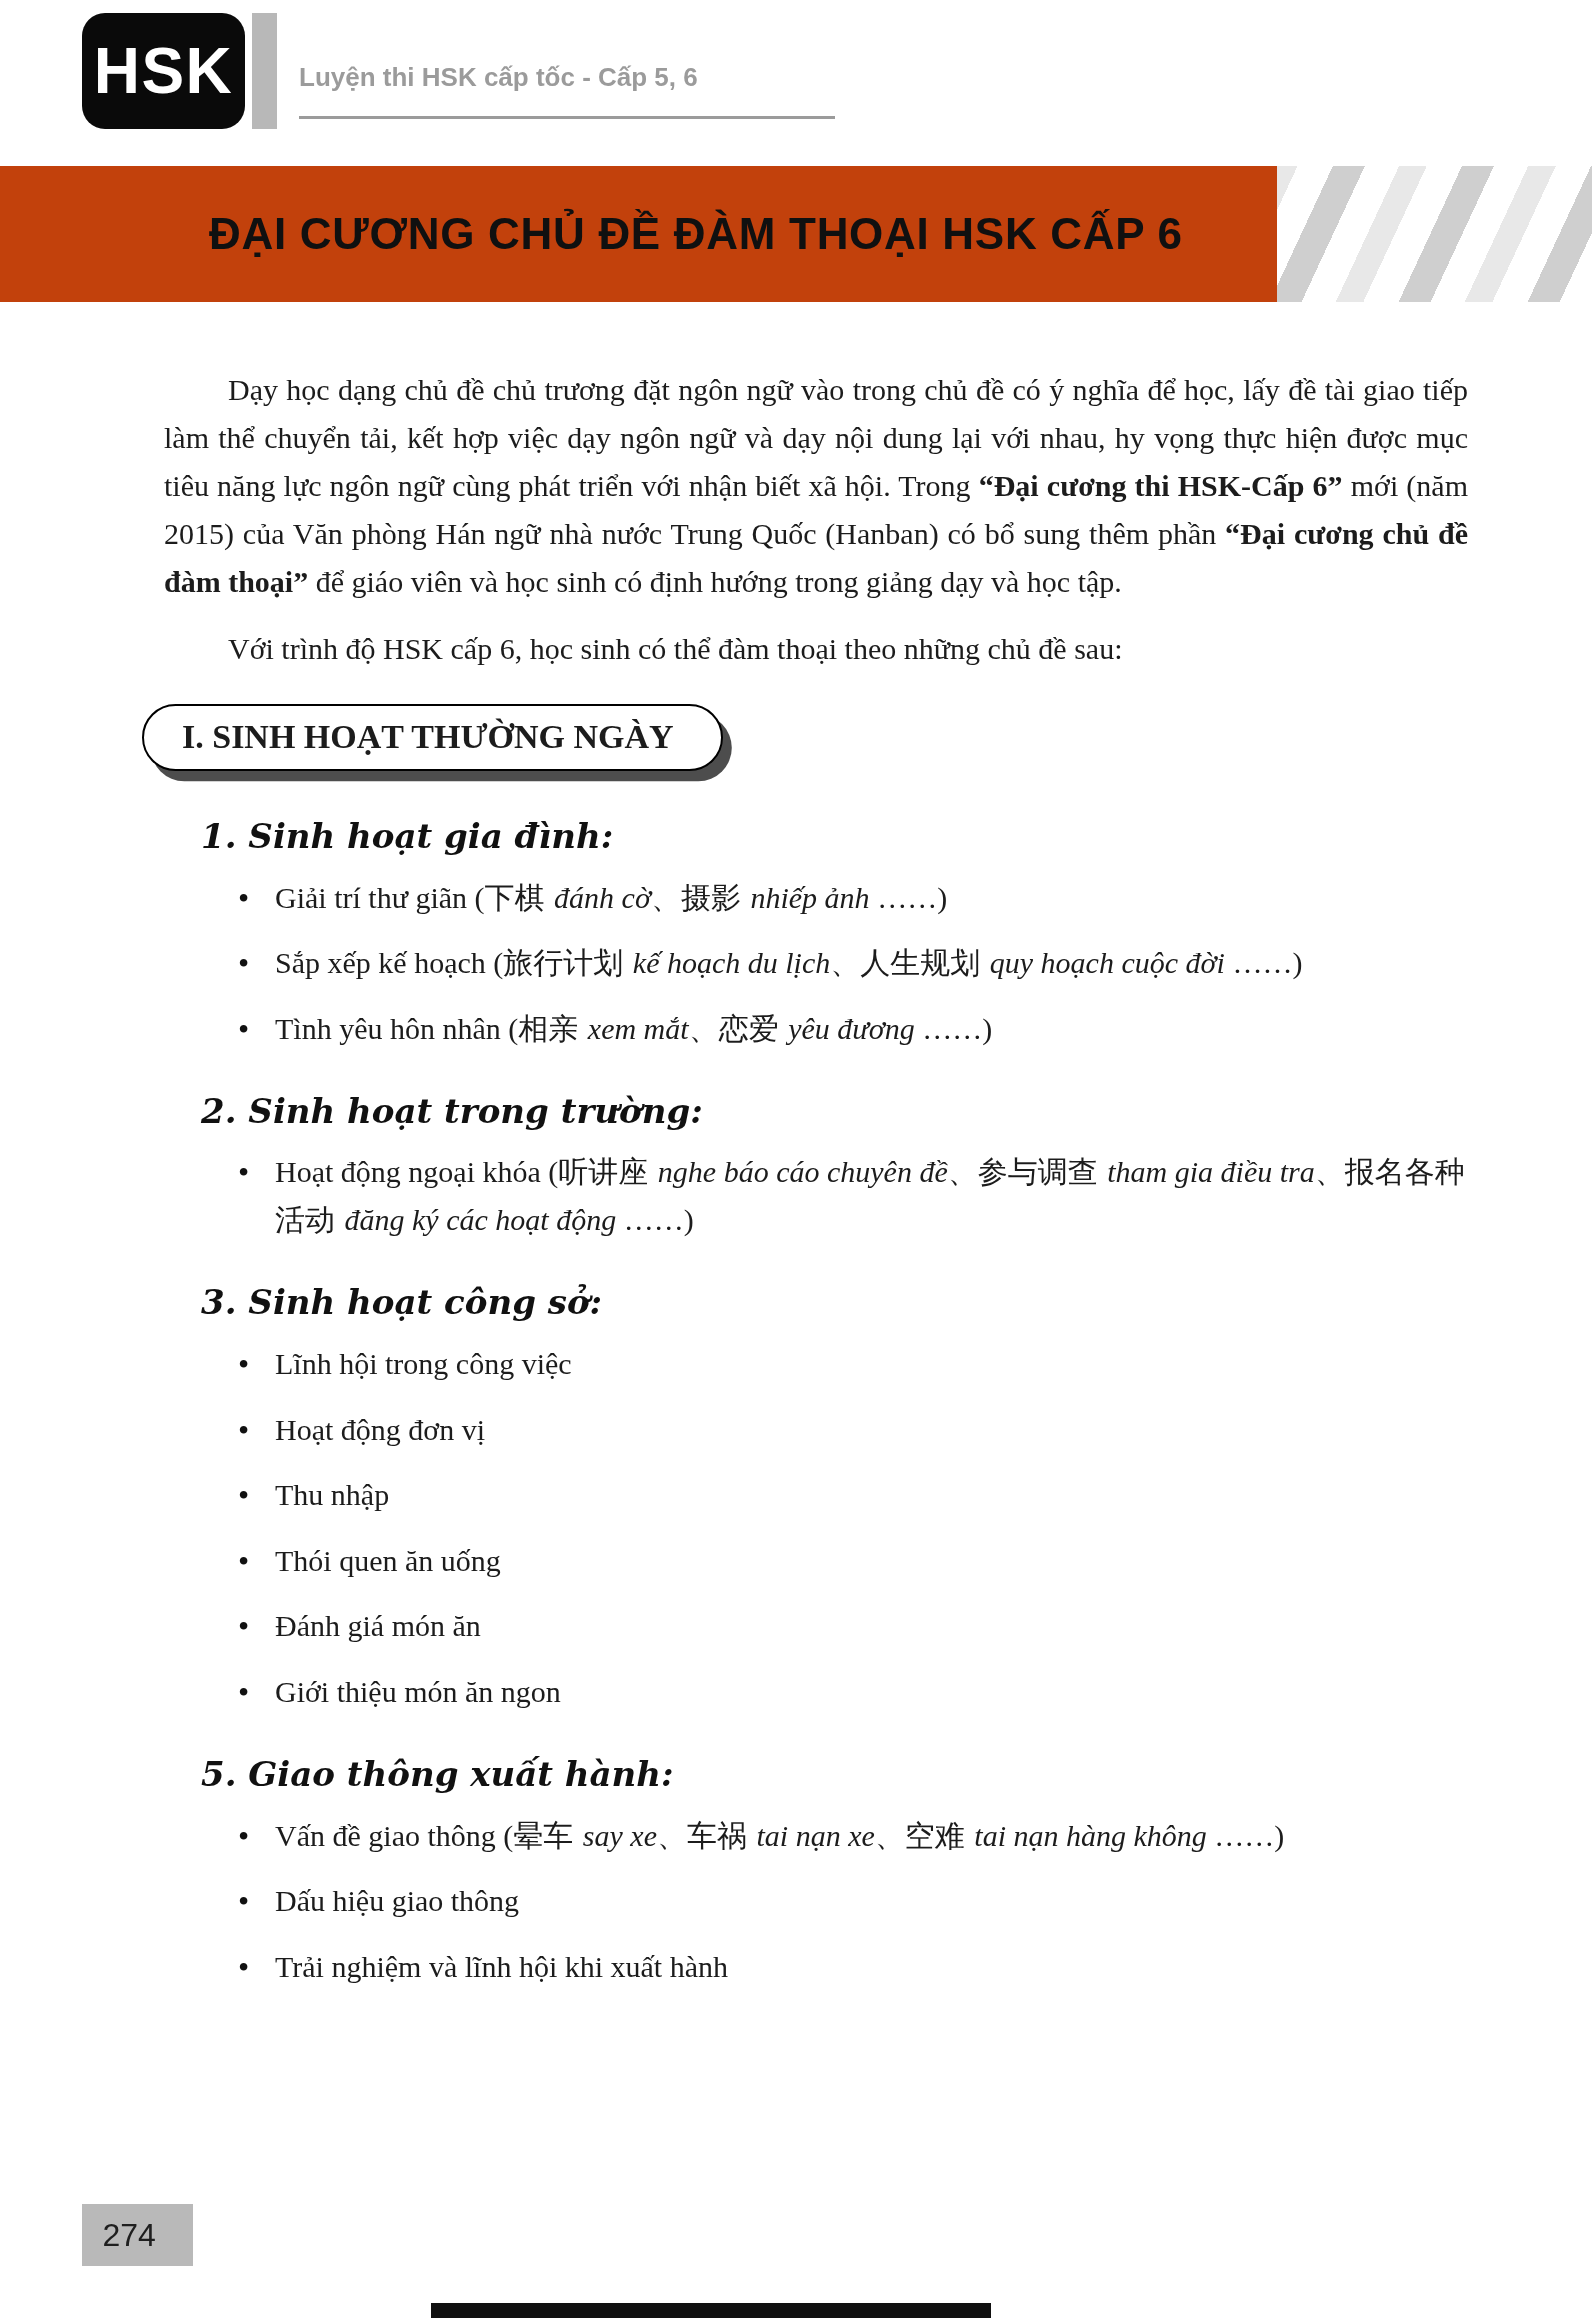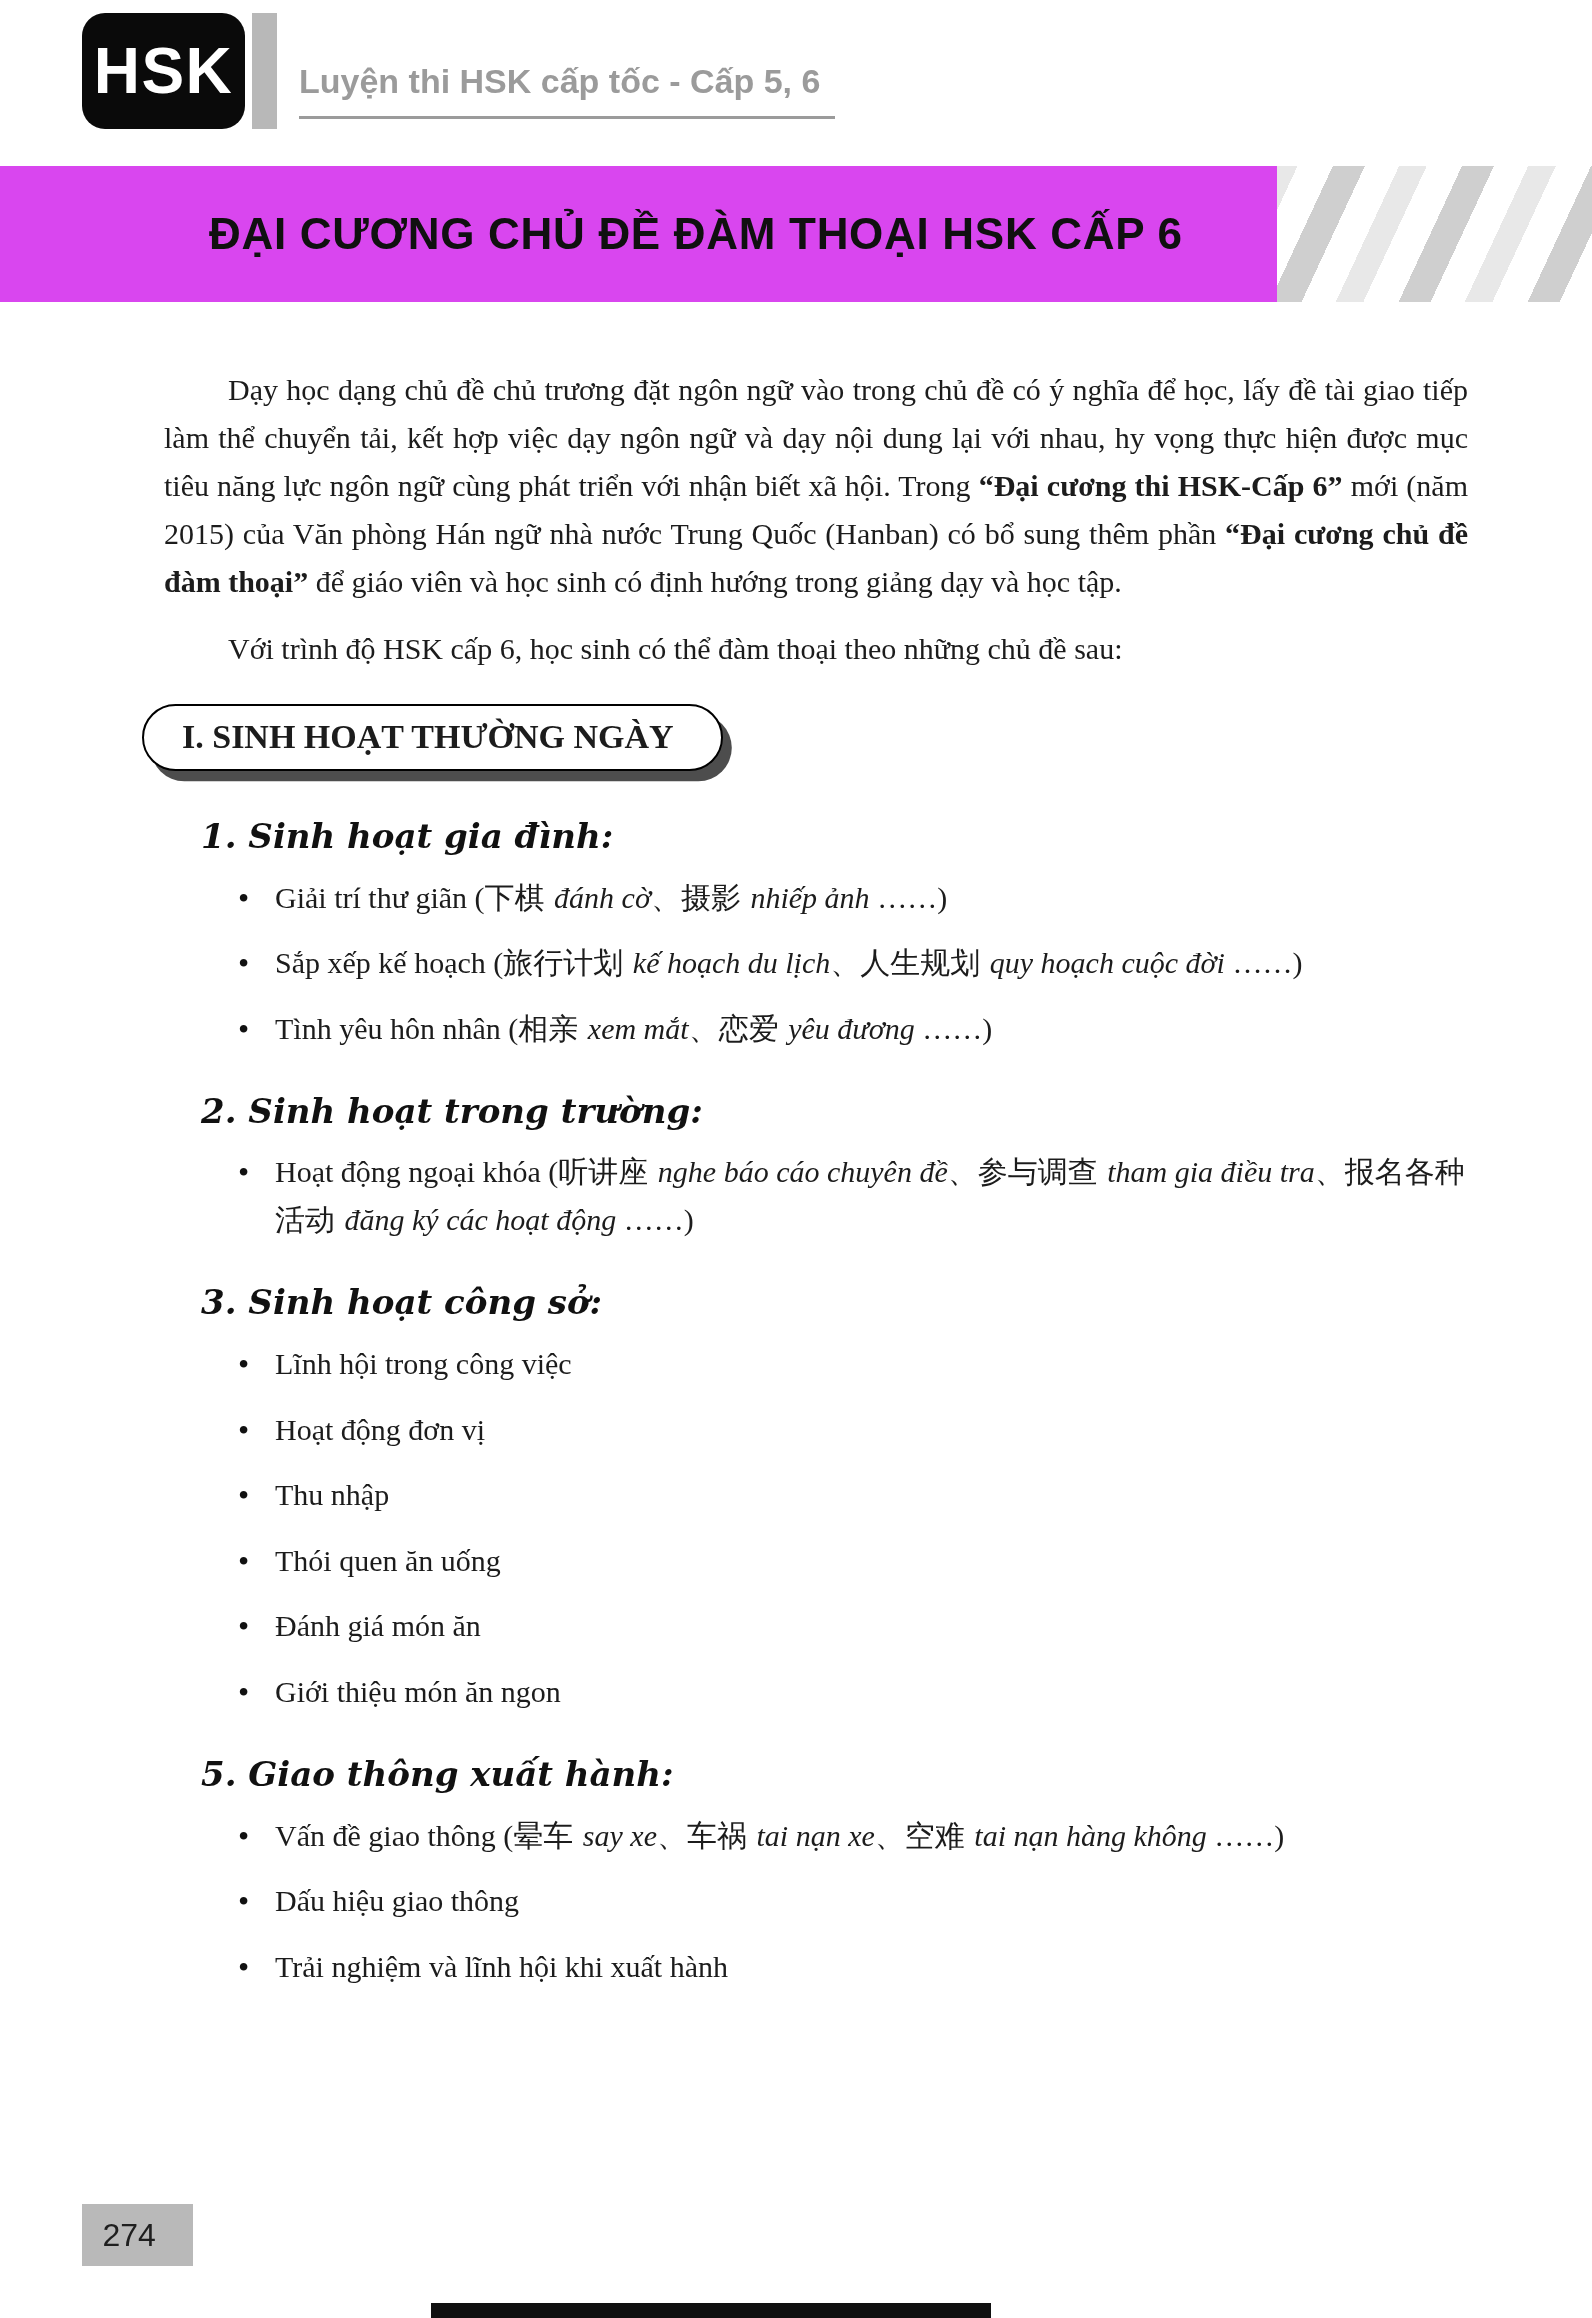--- a/index.html
+++ b/index.html
@@ -22,33 +22,33 @@
     font-family: "Liberation Sans", sans-serif;
     font-weight: bold; font-size: 64px; letter-spacing: 1.5px; border-radius: 23px;
   }
   .logo-accent {
     position: absolute; left: 252px; top: 13px;
     width: 25px; height: 116px; background: #b8b8b8;
   }
   .header-sub {
     position: absolute; left: 299px; top: 62px;
     font-family: "Liberation Sans", sans-serif;
-    font-size: 34px; color: #9b9b9b; font-weight: bold;
+    font-size: 26px; color: #9b9b9b; font-weight: bold;
     white-space: nowrap;
   }
   .header-rule {
     position: absolute; left: 299px; top: 116px;
     width: 536px; height: 2.9px; background: #9b9b9b;
   }
 
   
   .banner {
     position: absolute; left: 0; top: 166px;
     width: 1592px; height: 136px;
-    background: #d946ef; overflow: hidden;
+    background: #c2410c; overflow: hidden;
   }
   .banner-title {
     position: absolute; left: 209px; top: 50%;
     transform: translateY(-50%);
     font-family: "Liberation Sans", sans-serif;
     font-weight: bold; font-size: 44px; color: #101010;
     letter-spacing: 0.7px; white-space: nowrap;
   }
   .banner-stripes {
     position: absolute; right: -29px; top: -14.6px;

